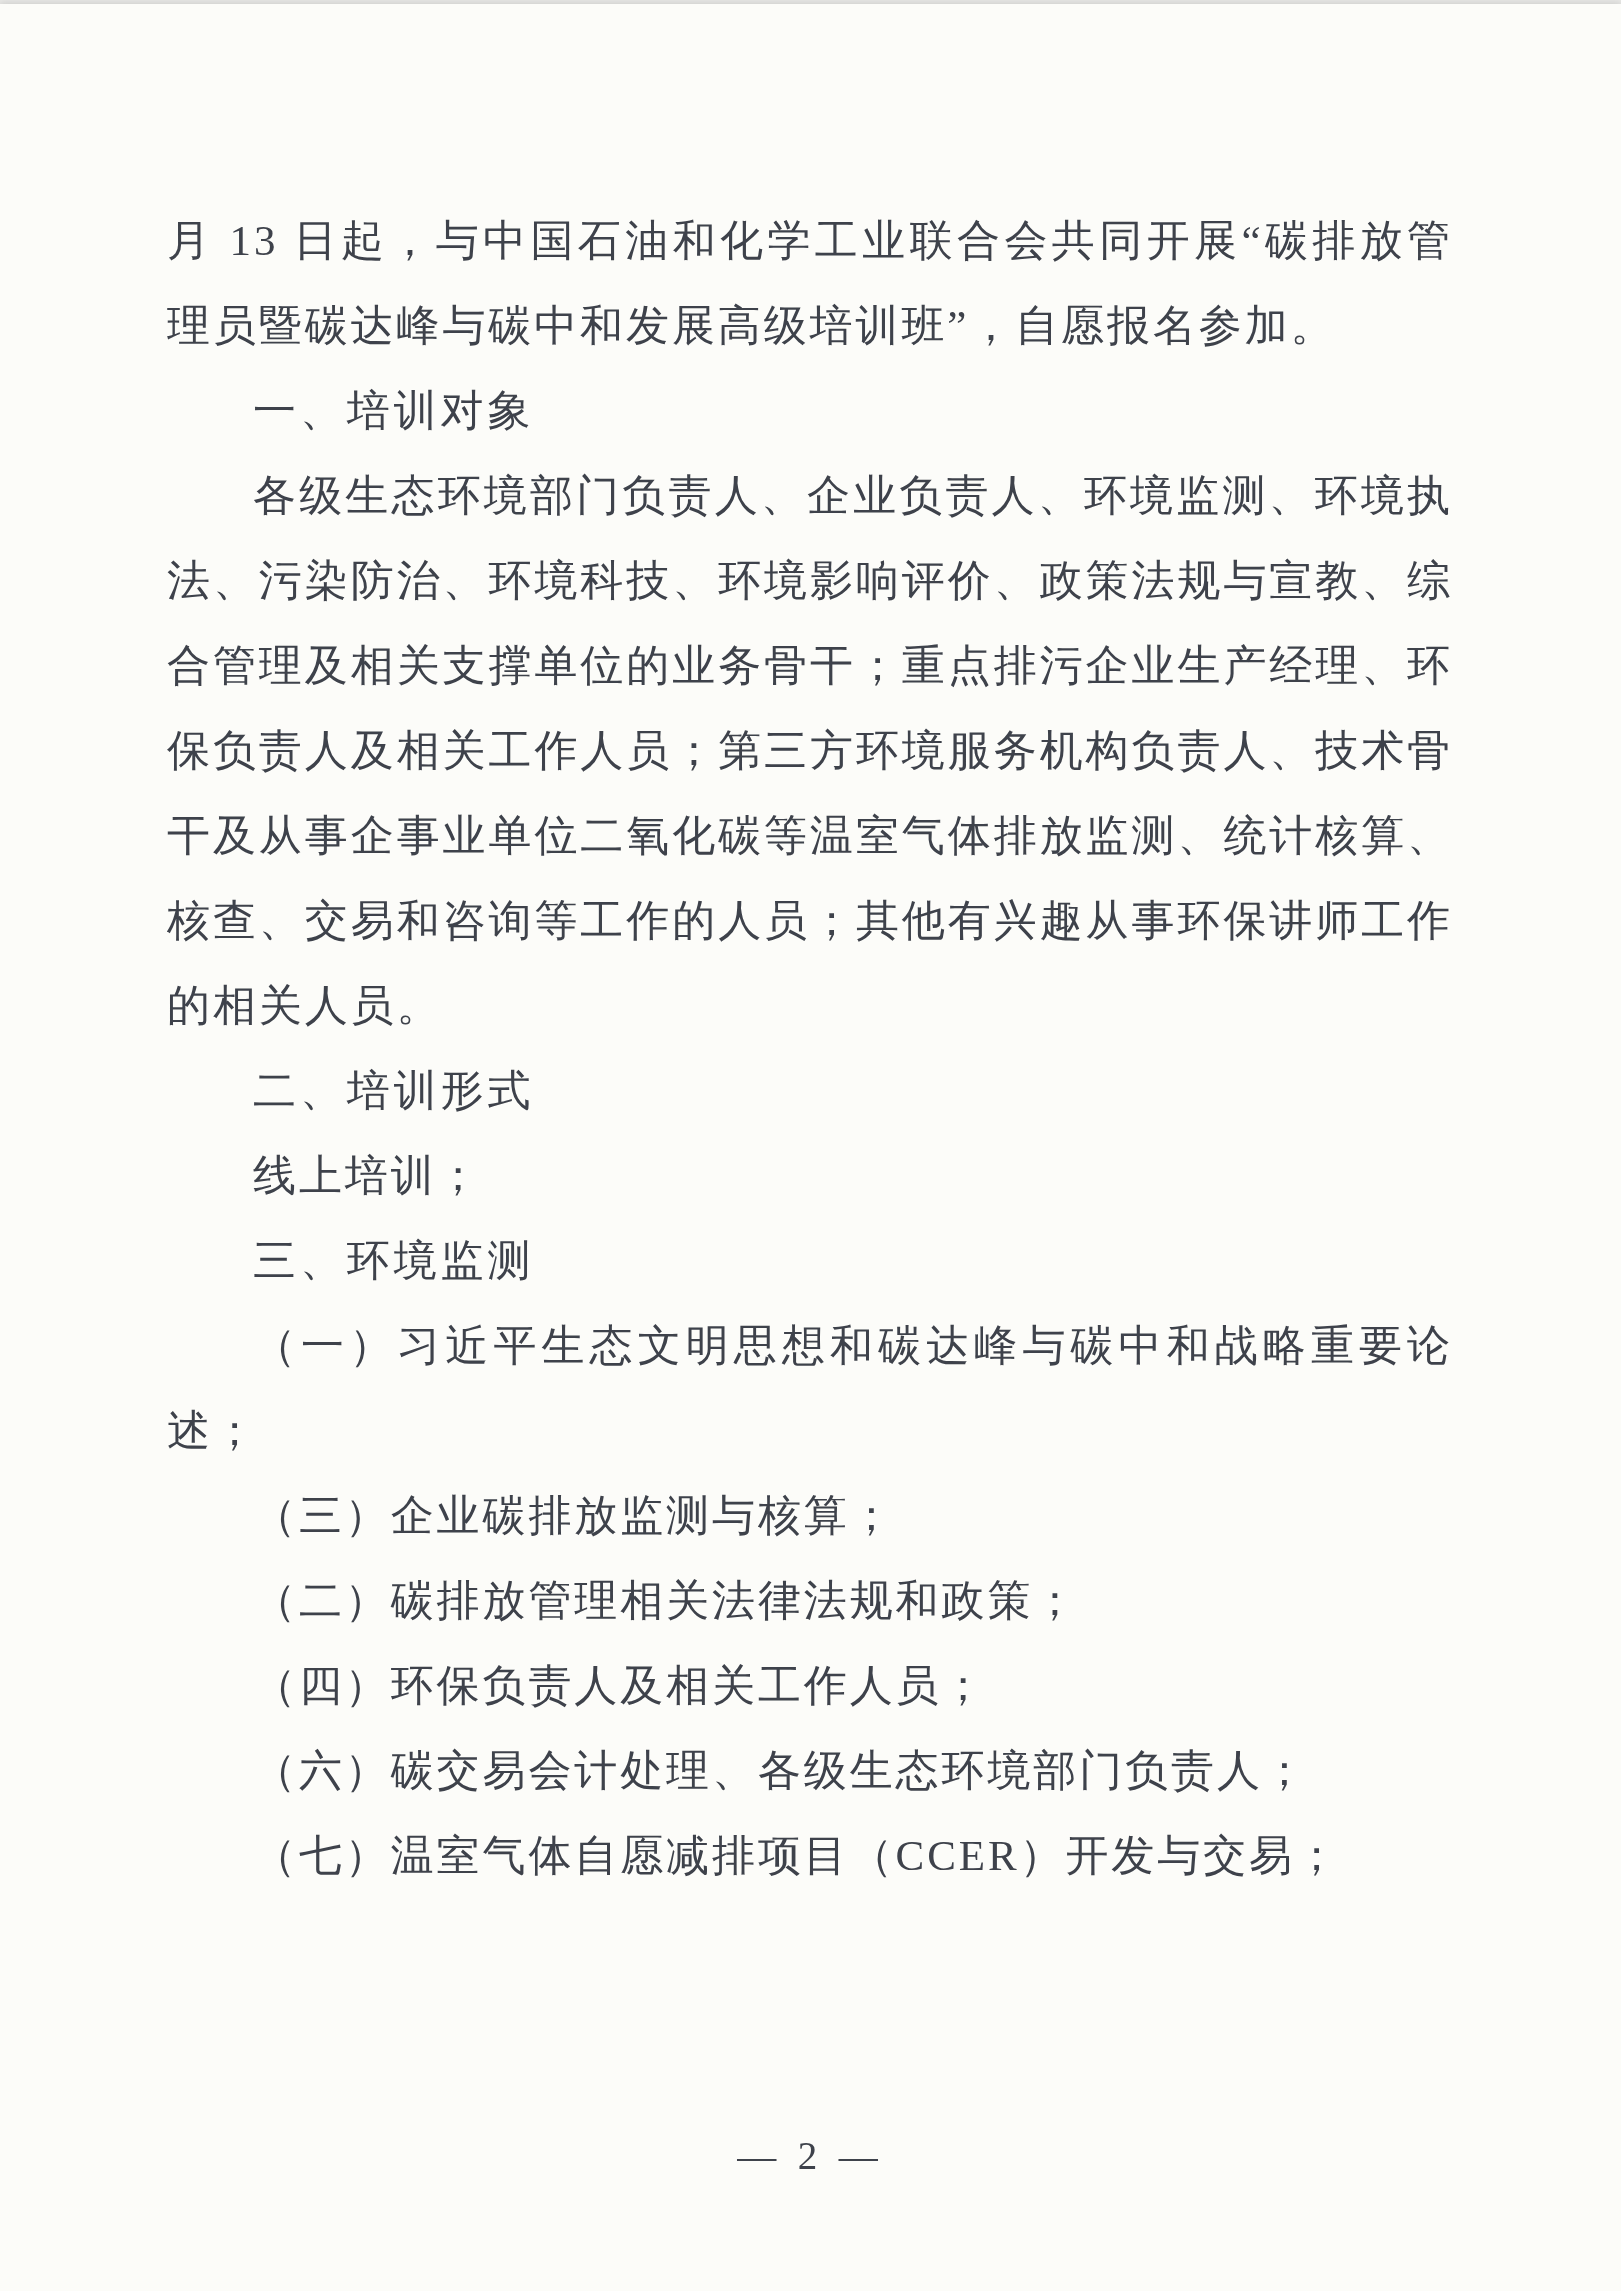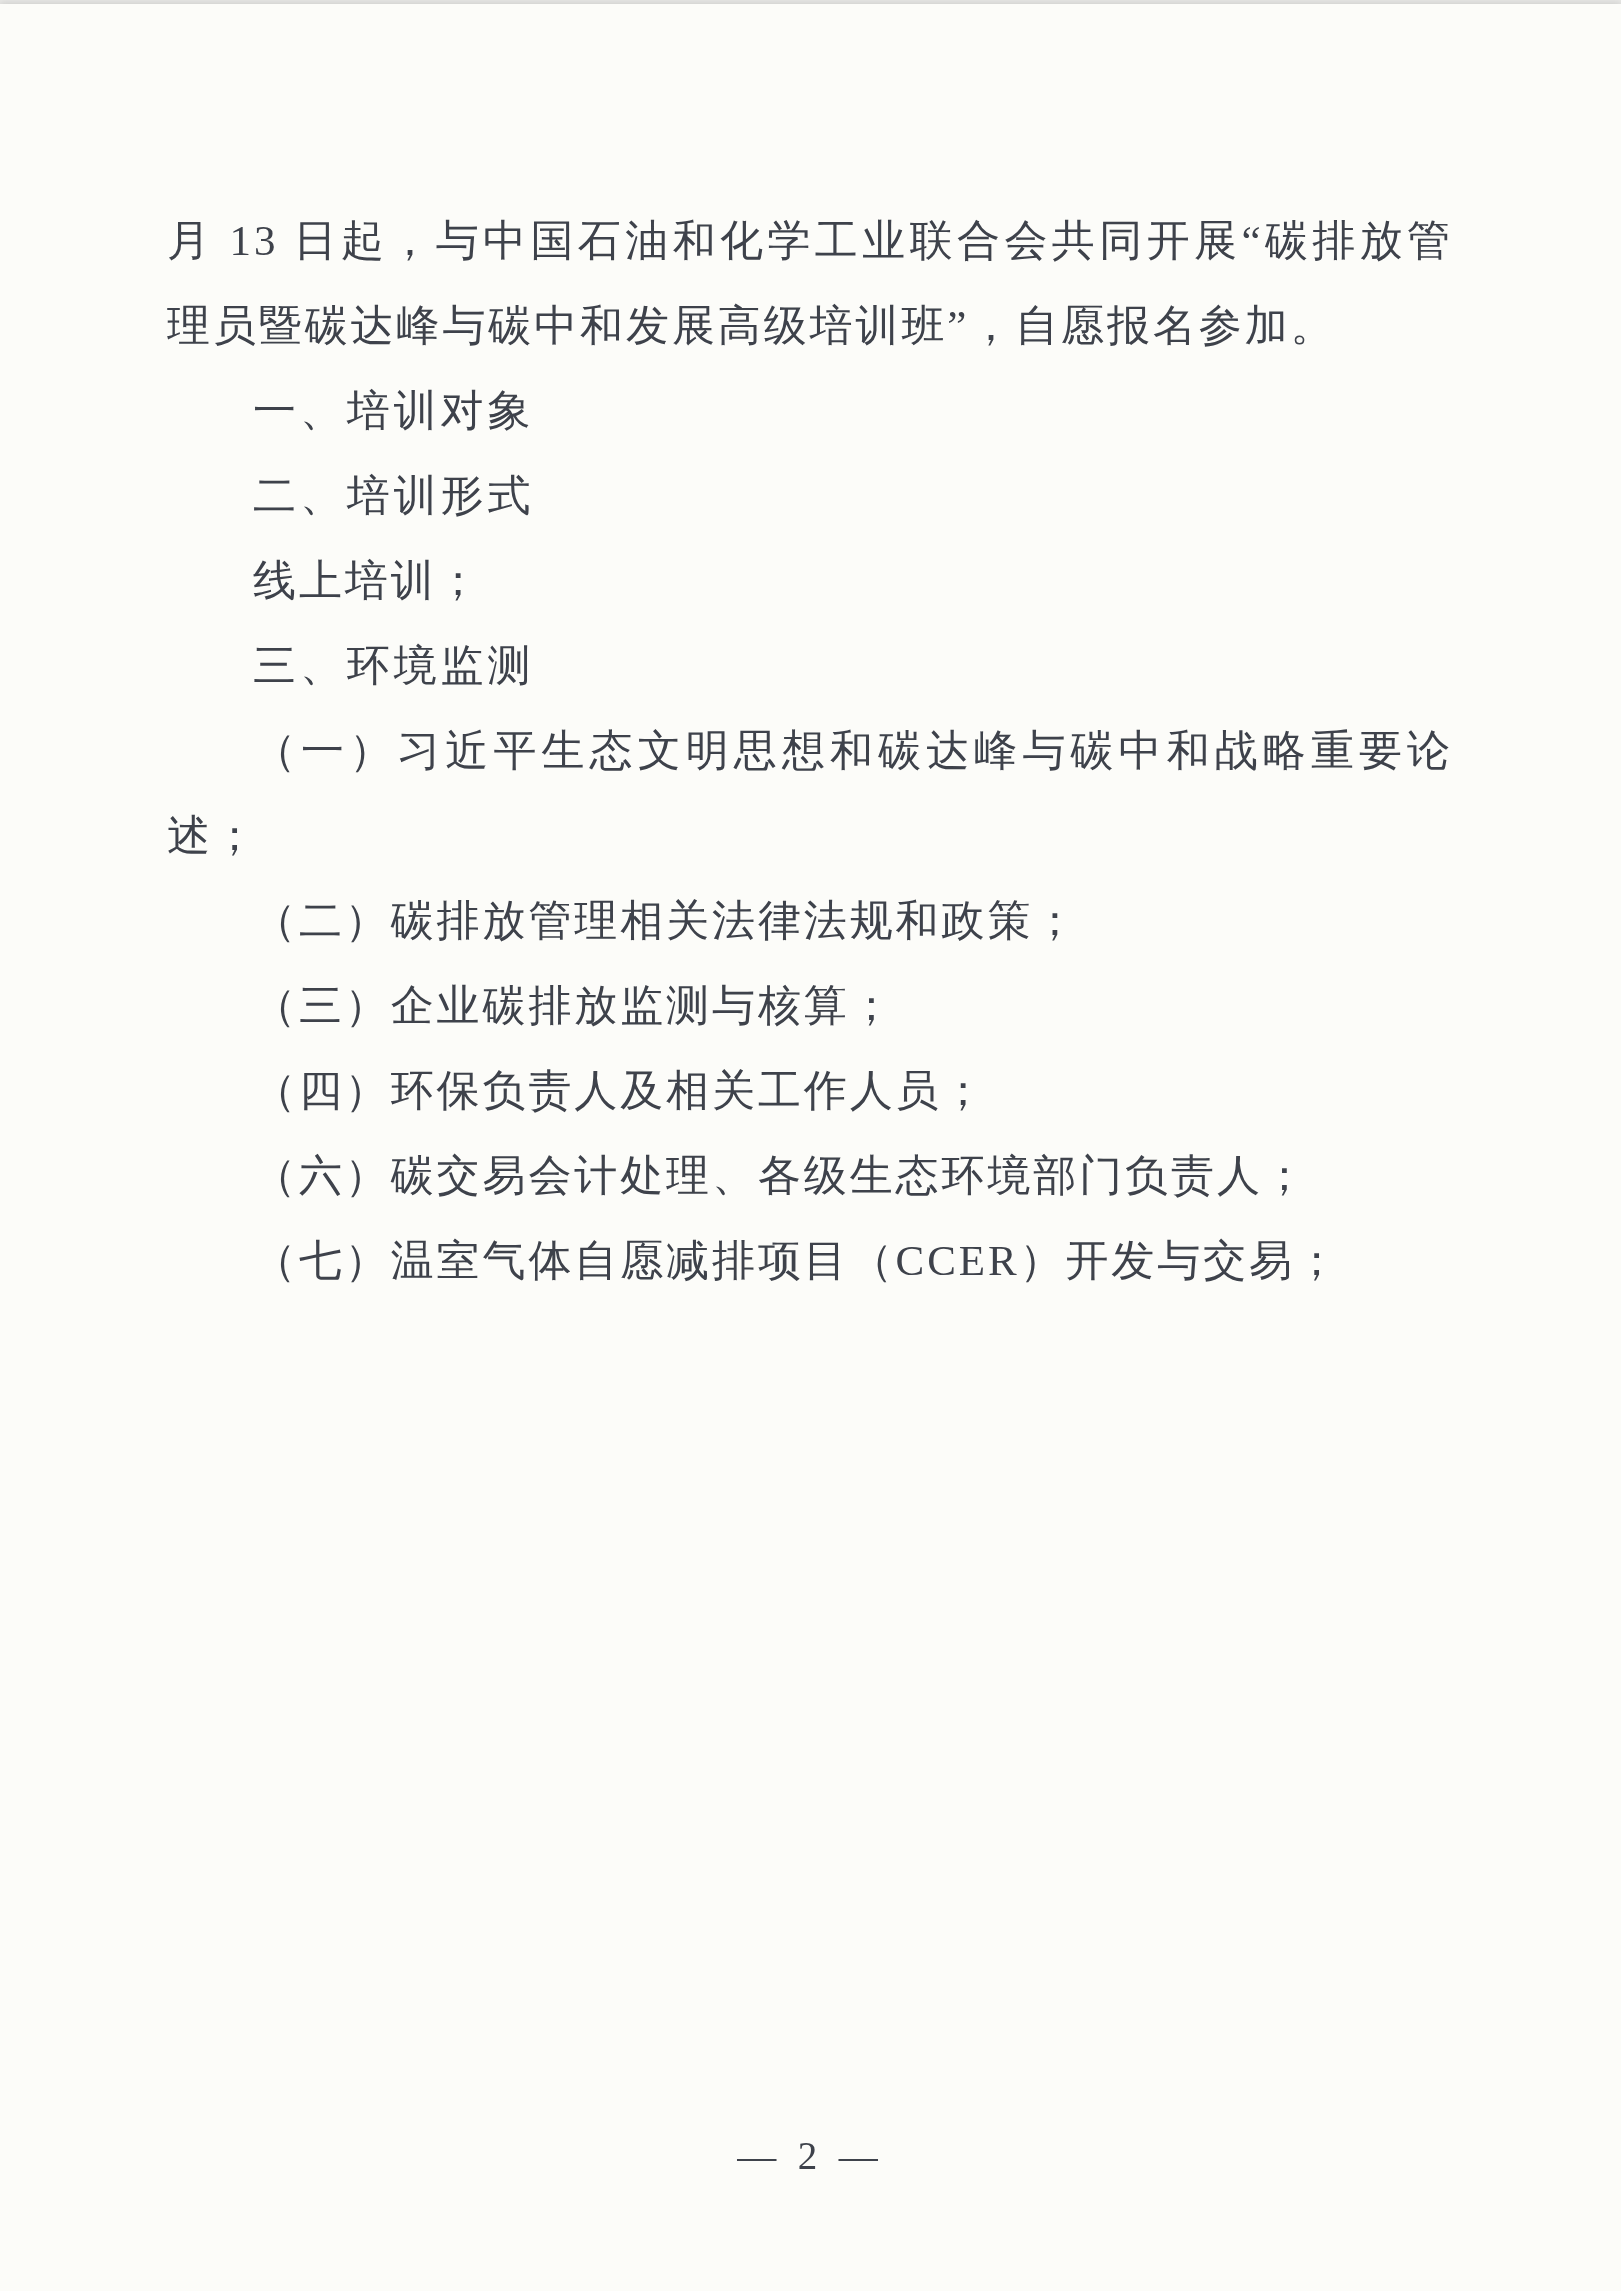--- a/index.html
+++ b/index.html
@@ -58,32 +58,33 @@
 </head>
 <body>
 
 <div class="page">
   <div class="content">
 
     <p class="para no-indent">月 13 日起，与中国石油和化学工业联合会共同开展“碳排放管理员暨碳达峰与碳中和发展高级培训班”，自愿报名参加。</p>
 
     <p class="heading">一、培训对象</p>
 
+    <p class="para">各级生态环境部门负责人、企业负责人、环境监测、环境执法、污染防治、环境科技、环境影响评价、政策法规与宣教、综合管理及相关支撑单位的业务骨干；重点排污企业生产经理、环保负责人及相关工作人员；第三方环境服务机构负责人、技术骨干及从事企事业单位二氧化碳等温室气体排放监测、统计核算、核查、交易和咨询等工作的人员；其他有兴趣从事环保讲师工作的相关人员。</p>
 
     <p class="heading">二、培训形式</p>
 
     <p class="para">线上培训；</p>
 
     <p class="heading">三、环境监测</p>
 
     <p class="para">（一）习近平生态文明思想和碳达峰与碳中和战略重要论述；</p>
 
+    <p class="para">（三）企业碳排放监测与核算；</p>
+
     <p class="para">（二）碳排放管理相关法律法规和政策；</p>
-
-    <p class="para">（三）企业碳排放监测与核算；</p>
 
     <p class="para">（四）环保负责人及相关工作人员；</p>
 
 
     <p class="para">（六）碳交易会计处理、各级生态环境部门负责人；</p>
 
     <p class="para">（七）温室气体自愿减排项目（CCER）开发与交易；</p>
 
   </div>
 

